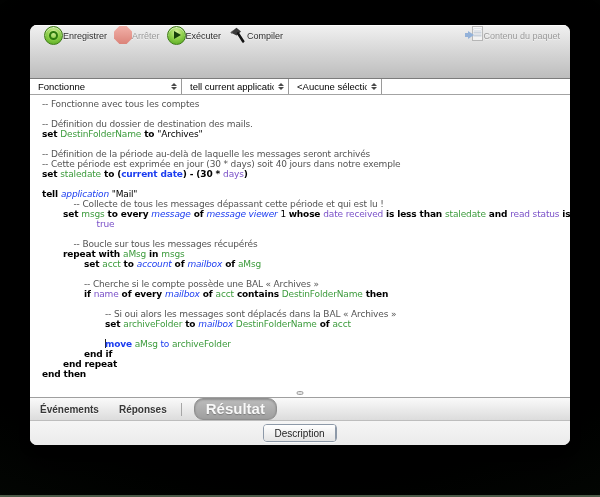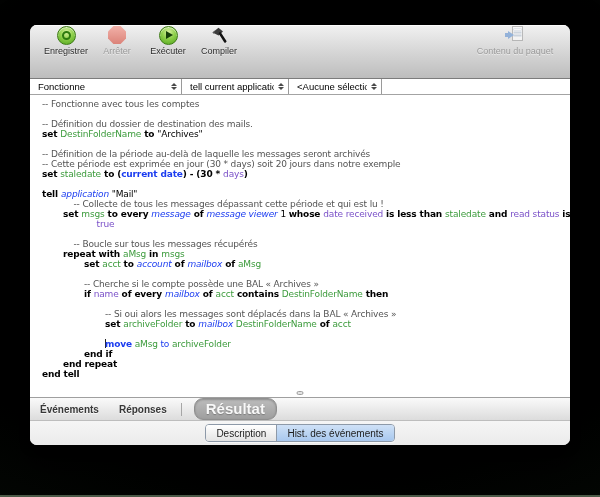--- a/index.html
+++ b/index.html
@@ -30,21 +30,21 @@
   .titlebar{height:21px;position:relative;display:flex;align-items:center;}
   .traffic{position:absolute;left:11px;top:5px;display:flex;gap:8px;}
   .light{width:11px;height:11px;border-radius:50%;border:1px solid rgba(0,0,0,0.25);box-sizing:border-box;}
   .light.red{background:radial-gradient(circle at 35% 28%,#ffb9b0 0%,#e25048 65%,#c03b33 100%);}
   .light.yellow{background:radial-gradient(circle at 35% 28%,#ffeab4 0%,#eda63f 65%,#cf8a2c 100%);}
   .light.green{background:radial-gradient(circle at 35% 28%,#def3ab 0%,#82c43f 65%,#63a52c 100%);}
   .title{width:100%;text-align:center;font-size:11.5px;font-weight:bold;color:#3f3f3f;text-shadow:0 1px 0 rgba(255,255,255,0.6);}
   .title .modified{color:#8b8b8b;font-weight:bold;margin-left:4px;}
 
   .toolbar{height:32px;display:flex;align-items:flex-start;padding:0 10px 0 14px;}
-  .tb-btn{display:flex;flex-direction:column;align-items:center;margin-right:7px;min-width:44px;}
+  .tb-btn{display:flex;flex-direction:row;align-items:center;margin-right:7px;min-width:44px;}
   .tb-btn .ic{height:20px;display:flex;align-items:center;justify-content:center;}
   .tb-btn .lbl{font-size:9px;color:#2e2e2e;margin-top:1px;text-shadow:0 1px 0 rgba(255,255,255,0.55);}
   .tb-btn.disabled .lbl{color:#9b9b9b;}
   .tb-spacer{flex:1;}
   .tb-right{margin-right:0;min-width:90px;}
 
   .glossy-circle{width:19px;height:19px;border-radius:50%;
     background:radial-gradient(circle at 50% 30%,#d8f0a0 0%,#8ed04a 45%,#4ea219 100%);
     border:1px solid #3c7b12;box-sizing:border-box;display:flex;align-items:center;justify-content:center;
     box-shadow:inset 0 1px 1px rgba(255,255,255,0.7);}
@@ -186,51 +186,50 @@
   </div>
 
   <div class="editor">
     <div class="splitter-handle"></div>
   <div class="line" style="padding-left: 0px;"><span class="s-c">-- Fonctionne avec tous les comptes</span></div>
       <div class="line" style="padding-left: 0px;"><span class="s-n">&nbsp;</span></div>
       <div class="line" style="padding-left: 0px;"><span class="s-c">-- Définition du dossier de destination des mails.</span></div>
       <div class="line" style="padding-left: 0px;"><span class="s-k">set </span><span class="s-v">DestinFolderName</span><span class="s-k"> to </span><span class="s-n">"Archives"</span></div>
       <div class="line" style="padding-left: 0px;"><span class="s-n">&nbsp;</span></div>
       <div class="line" style="padding-left: 0px;"><span class="s-c">-- Définition de la période au-delà de laquelle les messages seront archivés</span></div>
-      <div class="line" style="padding-left: 0px;"><span class="s-c">-- Cette période est exprimée en jour (30 * days) soit 20 jours dans notre exemple</span></div>
+      <div class="line" style="padding-left: 0px;"><span class="s-c">-- Cette période est exprimée en jour (30 * days) soit 40 jours dans notre exemple</span></div>
       <div class="line" style="padding-left: 0px;"><span class="s-k">set </span><span class="s-v">staledate</span><span class="s-k"> to (</span><span class="s-cm">current date</span><span class="s-k">) - (30 * </span><span class="s-p">days</span><span class="s-k">)</span></div>
       <div class="line" style="padding-left: 0px;"><span class="s-n">&nbsp;</span></div>
       <div class="line" style="padding-left: 0px;"><span class="s-k">tell </span><span class="s-cl">application </span><span class="s-n">"Mail"</span></div>
       <div class="line" style="padding-left: 31.5px;"><span class="s-c">-- Collecte de tous les messages dépassant cette période et qui est lu !</span></div>
       <div class="line" style="padding-left: 21px;"><span class="s-k">set </span><span class="s-v">msgs</span><span class="s-k"> to every </span><span class="s-cl">message</span><span class="s-k"> of </span><span class="s-cl">message viewer</span><span class="s-n"> 1 </span><span class="s-k">whose </span><span class="s-p">date received</span><span class="s-k"> is less than </span><span class="s-v">staledate</span><span class="s-k"> and </span><span class="s-p">read status</span><span class="s-k"> is</span></div>
       <div class="line" style="padding-left: 54.6px;"><span class="s-p">true</span></div>
       <div class="line" style="padding-left: 0px;"><span class="s-n">&nbsp;</span></div>
       <div class="line" style="padding-left: 31.5px;"><span class="s-c">-- Boucle sur tous les messages récupérés</span></div>
       <div class="line" style="padding-left: 21px;"><span class="s-k">repeat with </span><span class="s-v">aMsg</span><span class="s-k"> in </span><span class="s-v">msgs</span></div>
       <div class="line" style="padding-left: 42px;"><span class="s-k">set </span><span class="s-v">acct</span><span class="s-k"> to </span><span class="s-cl">account</span><span class="s-k"> of </span><span class="s-cl">mailbox</span><span class="s-k"> of </span><span class="s-v">aMsg</span></div>
       <div class="line" style="padding-left: 0px;"><span class="s-n">&nbsp;</span></div>
       <div class="line" style="padding-left: 42px;"><span class="s-c">-- Cherche si le compte possède une BAL « Archives »</span></div>
       <div class="line" style="padding-left: 42px;"><span class="s-k">if </span><span class="s-p">name</span><span class="s-k"> of every </span><span class="s-cl">mailbox</span><span class="s-k"> of </span><span class="s-v">acct</span><span class="s-k"> contains </span><span class="s-v">DestinFolderName</span><span class="s-k"> then</span></div>
       <div class="line" style="padding-left: 0px;"><span class="s-n">&nbsp;</span></div>
       <div class="line" style="padding-left: 63px;"><span class="s-c">-- Si oui alors les messages sont déplacés dans la BAL « Archives »</span></div>
       <div class="line" style="padding-left: 63px;"><span class="s-k">set </span><span class="s-v">archiveFolder</span><span class="s-k"> to </span><span class="s-cl">mailbox</span><span class="s-n"> </span><span class="s-v">DestinFolderName</span><span class="s-k"> of </span><span class="s-v">acct</span></div>
       <div class="line" style="padding-left: 0px;"><span class="s-n">&nbsp;</span></div>
       <div class="line" style="padding-left: 63px;"><span class="s-caret"></span><span class="s-cm">move</span><span class="s-n"> </span><span class="s-v">aMsg</span><span class="s-pr"> to </span><span class="s-v">archiveFolder</span></div>
       <div class="line" style="padding-left: 42px;"><span class="s-k">end if</span></div>
       <div class="line" style="padding-left: 21px;"><span class="s-k">end repeat</span></div>
-      <div class="line" style="padding-left: 0px;"><span class="s-k">end tell</span></div>
+      <div class="line" style="padding-left: 0px;"><span class="s-k">end then</span></div>
     </div>
 
   <div class="tabbar">
     <span class="tab">Événements</span>
     <span class="tab">Réponses</span>
     <span class="tab-divider"></span>
     <span class="tab-capsule">Résultat</span>
   </div>
 
   <div class="bottombar">
     <div class="segmented">
       <div class="seg-btn first">Description</div>
-      <div class="seg-btn selected">Hist. des événements</div>
     </div>
   </div>
 
 </div>
 
 </body></html>

